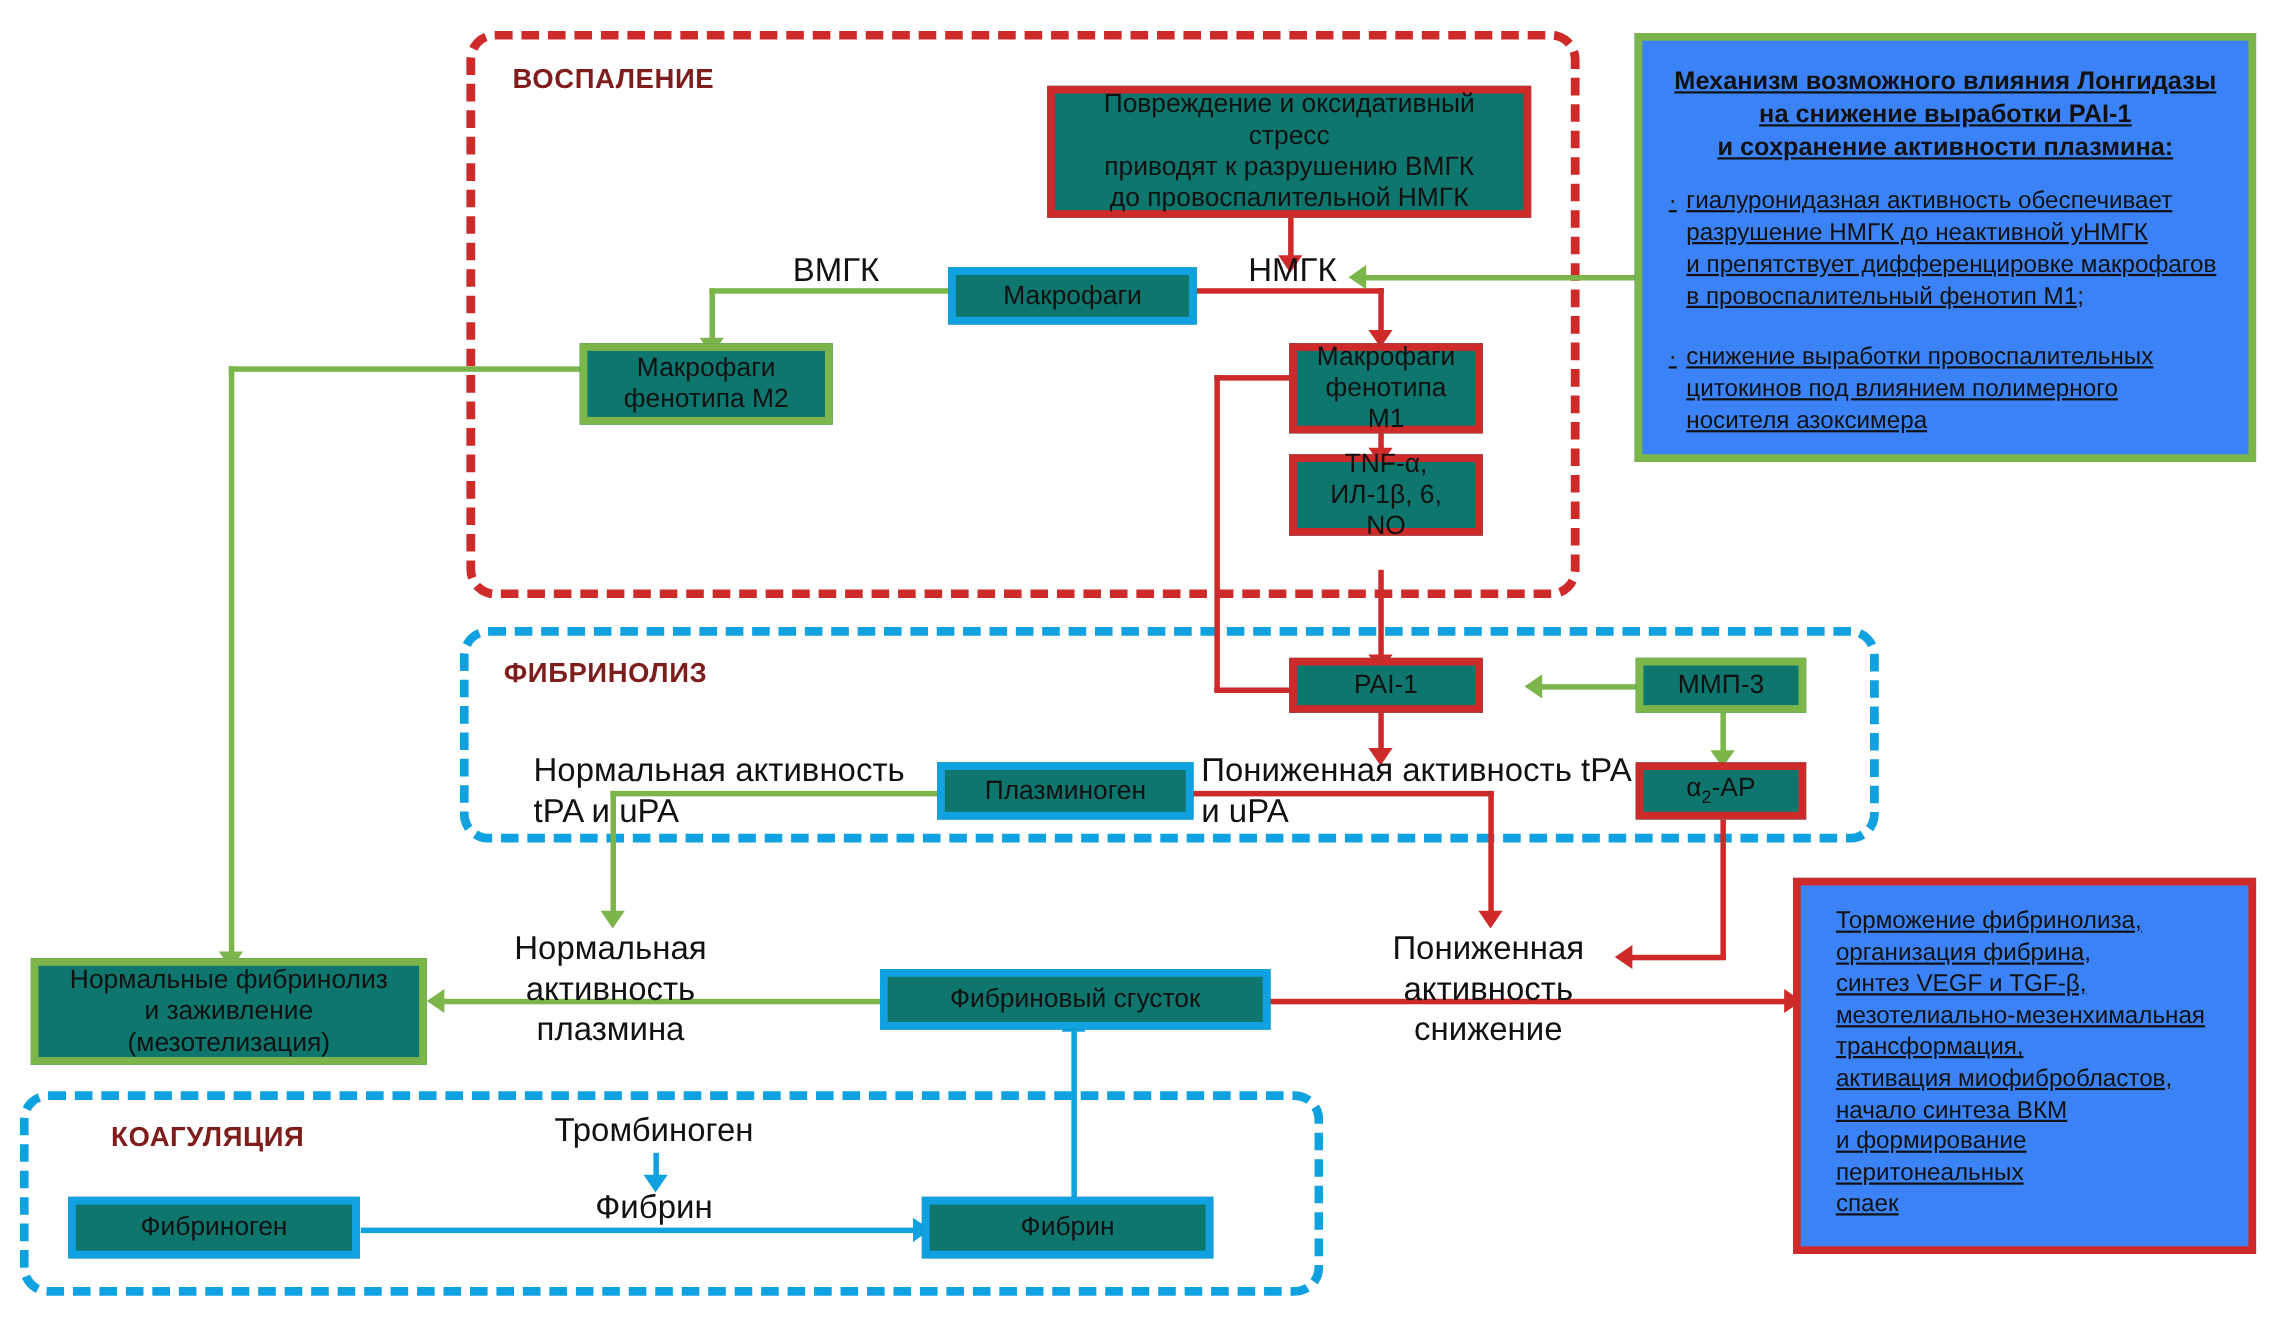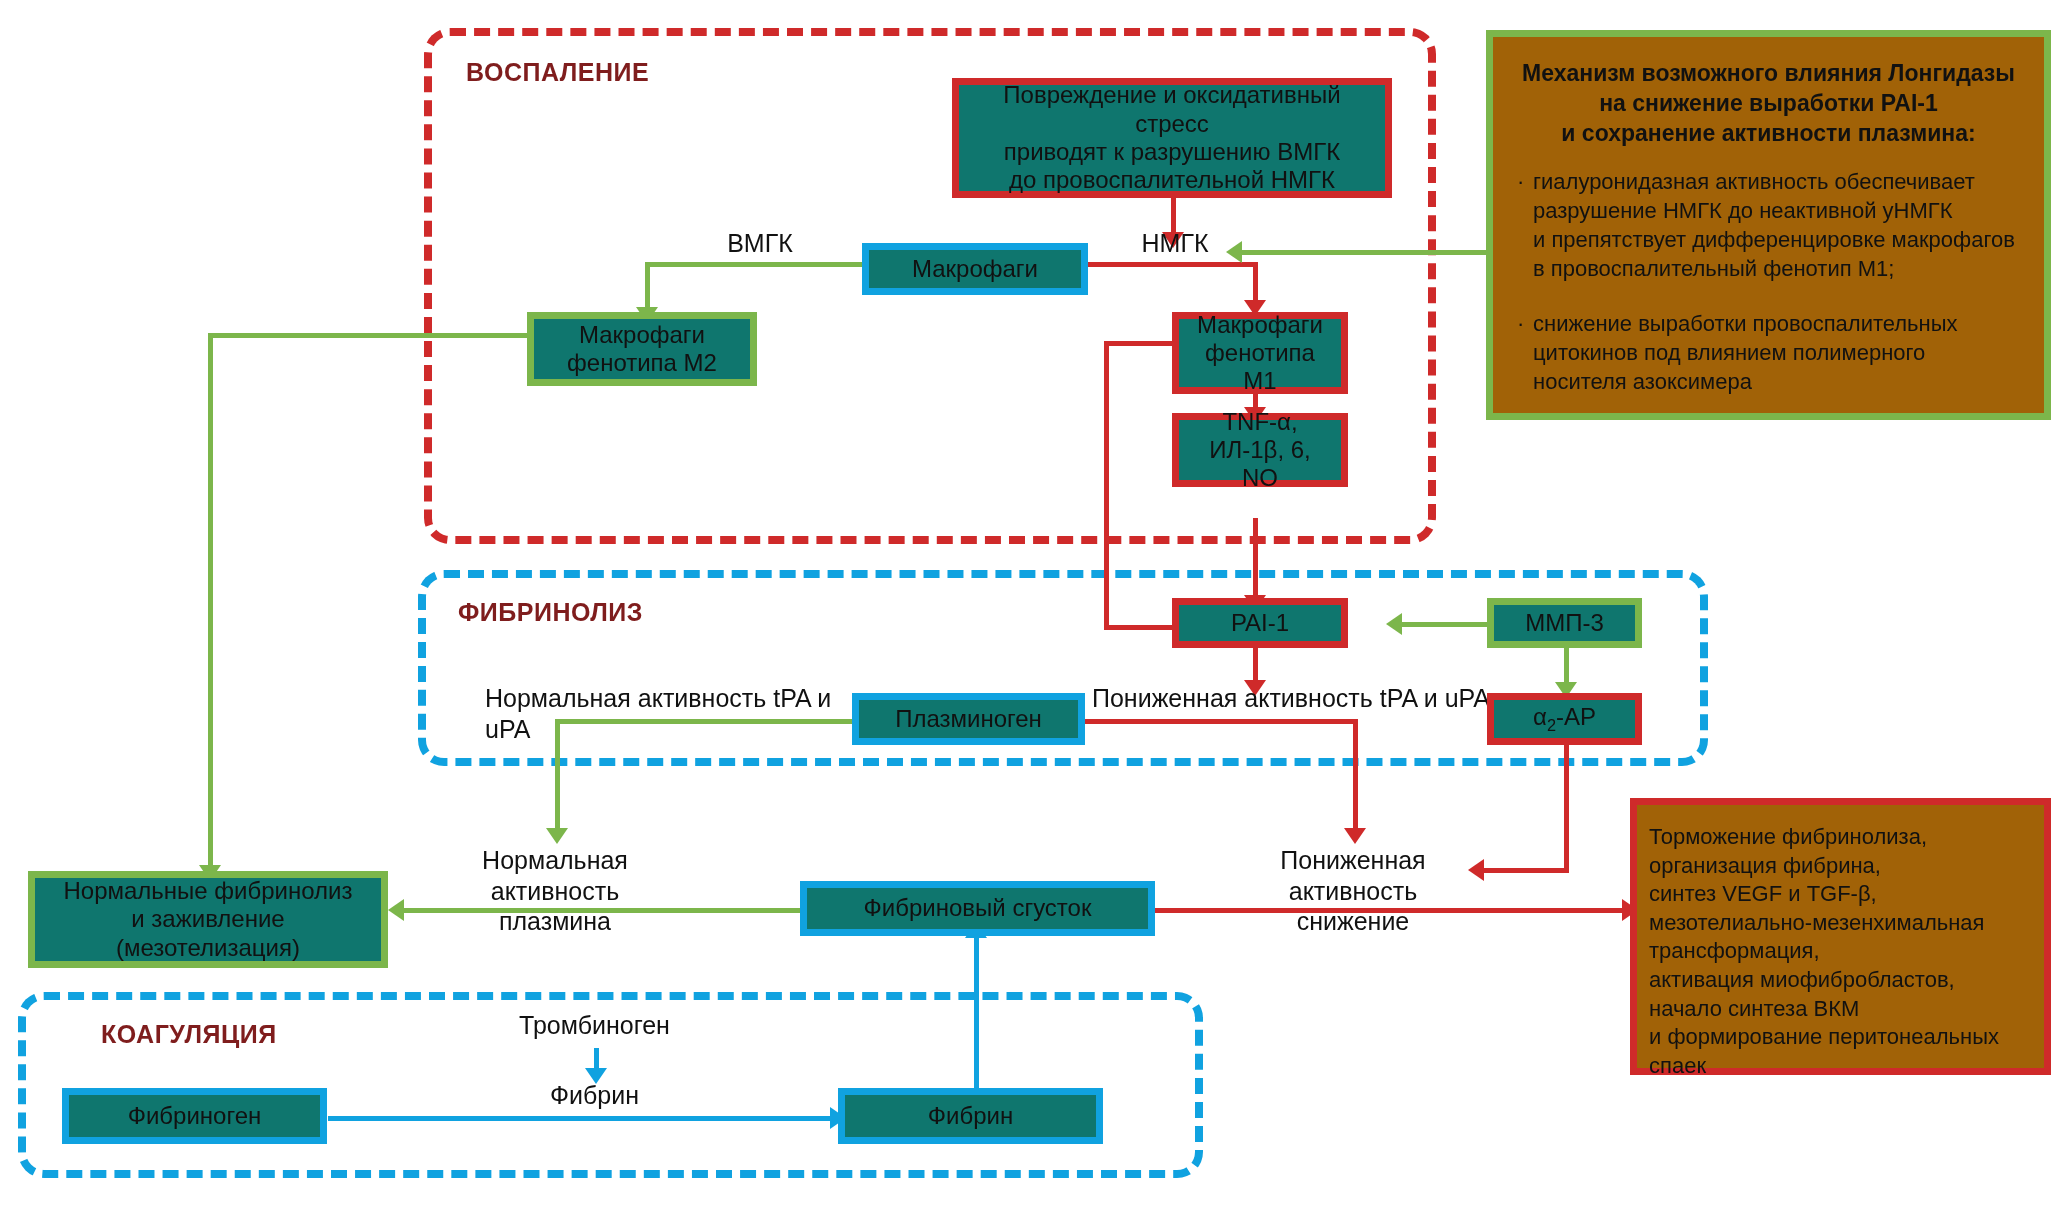--- a/index.html
+++ b/index.html
@@ -12,32 +12,32 @@
   .zone-blue{border:8px dashed #10a2e0;}
   .zone-title{position:absolute;font-weight:bold;font-size:25px;letter-spacing:.5px;color:#7f1d1d;white-space:nowrap;}
 
   
   .node{position:absolute;box-sizing:border-box;background:#0f766e;display:flex;align-items:center;justify-content:center;
         text-align:center;color:#111;line-height:1.18;font-size:24px;padding:4px 8px;}
   .node.red{border:7px solid #cf2a2a;}
   .node.blue{border:7px solid #10a2e0;}
   .node.green{border:7px solid #7cb64b;}
 
-  .panel{position:absolute;box-sizing:border-box;background:#a16207;text-align:left;color:#111;}
+  .panel{position:absolute;box-sizing:border-box;background:#3b82f6;text-align:left;color:#111;text-decoration:underline;}
   .panel.green{border:7px solid #7cb64b;}
   .panel.red{border:7px solid #cf2a2a;}
 
   .panel-title{font-weight:bold;font-size:23px;line-height:1.3;text-align:center;margin:0 0 18px 0;white-space:pre-line;}
   .bullet-row{display:flex;font-size:22px;line-height:1.32;margin-bottom:26px;}
   .bullet-dot{width:16px;flex:0 0 16px;}
   .bullet-text{white-space:pre-line;}
   .panel-body{font-size:22px;line-height:1.30;white-space:pre-line;}
 
   
-  .lbl{position:absolute;font-size:25px;color:#111;white-space:pre-line;text-align:center;line-height:1.22;}
+  .lbl{position:absolute;font-size:30px;color:#111;white-space:pre-line;text-align:center;line-height:1.22;}
   .lbl.left{text-align:left;}
 
   
   .seg{position:absolute;}
   .seg.h{height:5px;}
   .seg.v{width:5px;}
   .red-c{background:#cf2a2a;}
   .green-c{background:#7cb64b;}
   .blue-c{background:#10a2e0;}
 
@@ -195,21 +195,21 @@
 в провоспалительный фенотип М1;</span>
     </div>
     <div class="bullet-row">
       <span class="bullet-dot">·</span>
       <span class="bullet-text">снижение выработки провоспалительных
 цитокинов под влиянием полимерного
 носителя азоксимера</span>
     </div>
   </div>
 
-  <div class="panel red" style="left:1630px;top:798px;width:421px;height:277px;padding:18px 12px;">
+  <div class="panel red" style="left:1630px;top:798px;width:421px;height:342px;padding:18px 32px;">
     <div class="panel-body">Торможение фибринолиза,
 организация фибрина,
 синтез VEGF и TGF-β,
 мезотелиально-мезенхимальная
 трансформация,
 активация миофибробластов,
 начало синтеза ВКМ
 и формирование перитонеальных
 спаек</div>
   </div>

